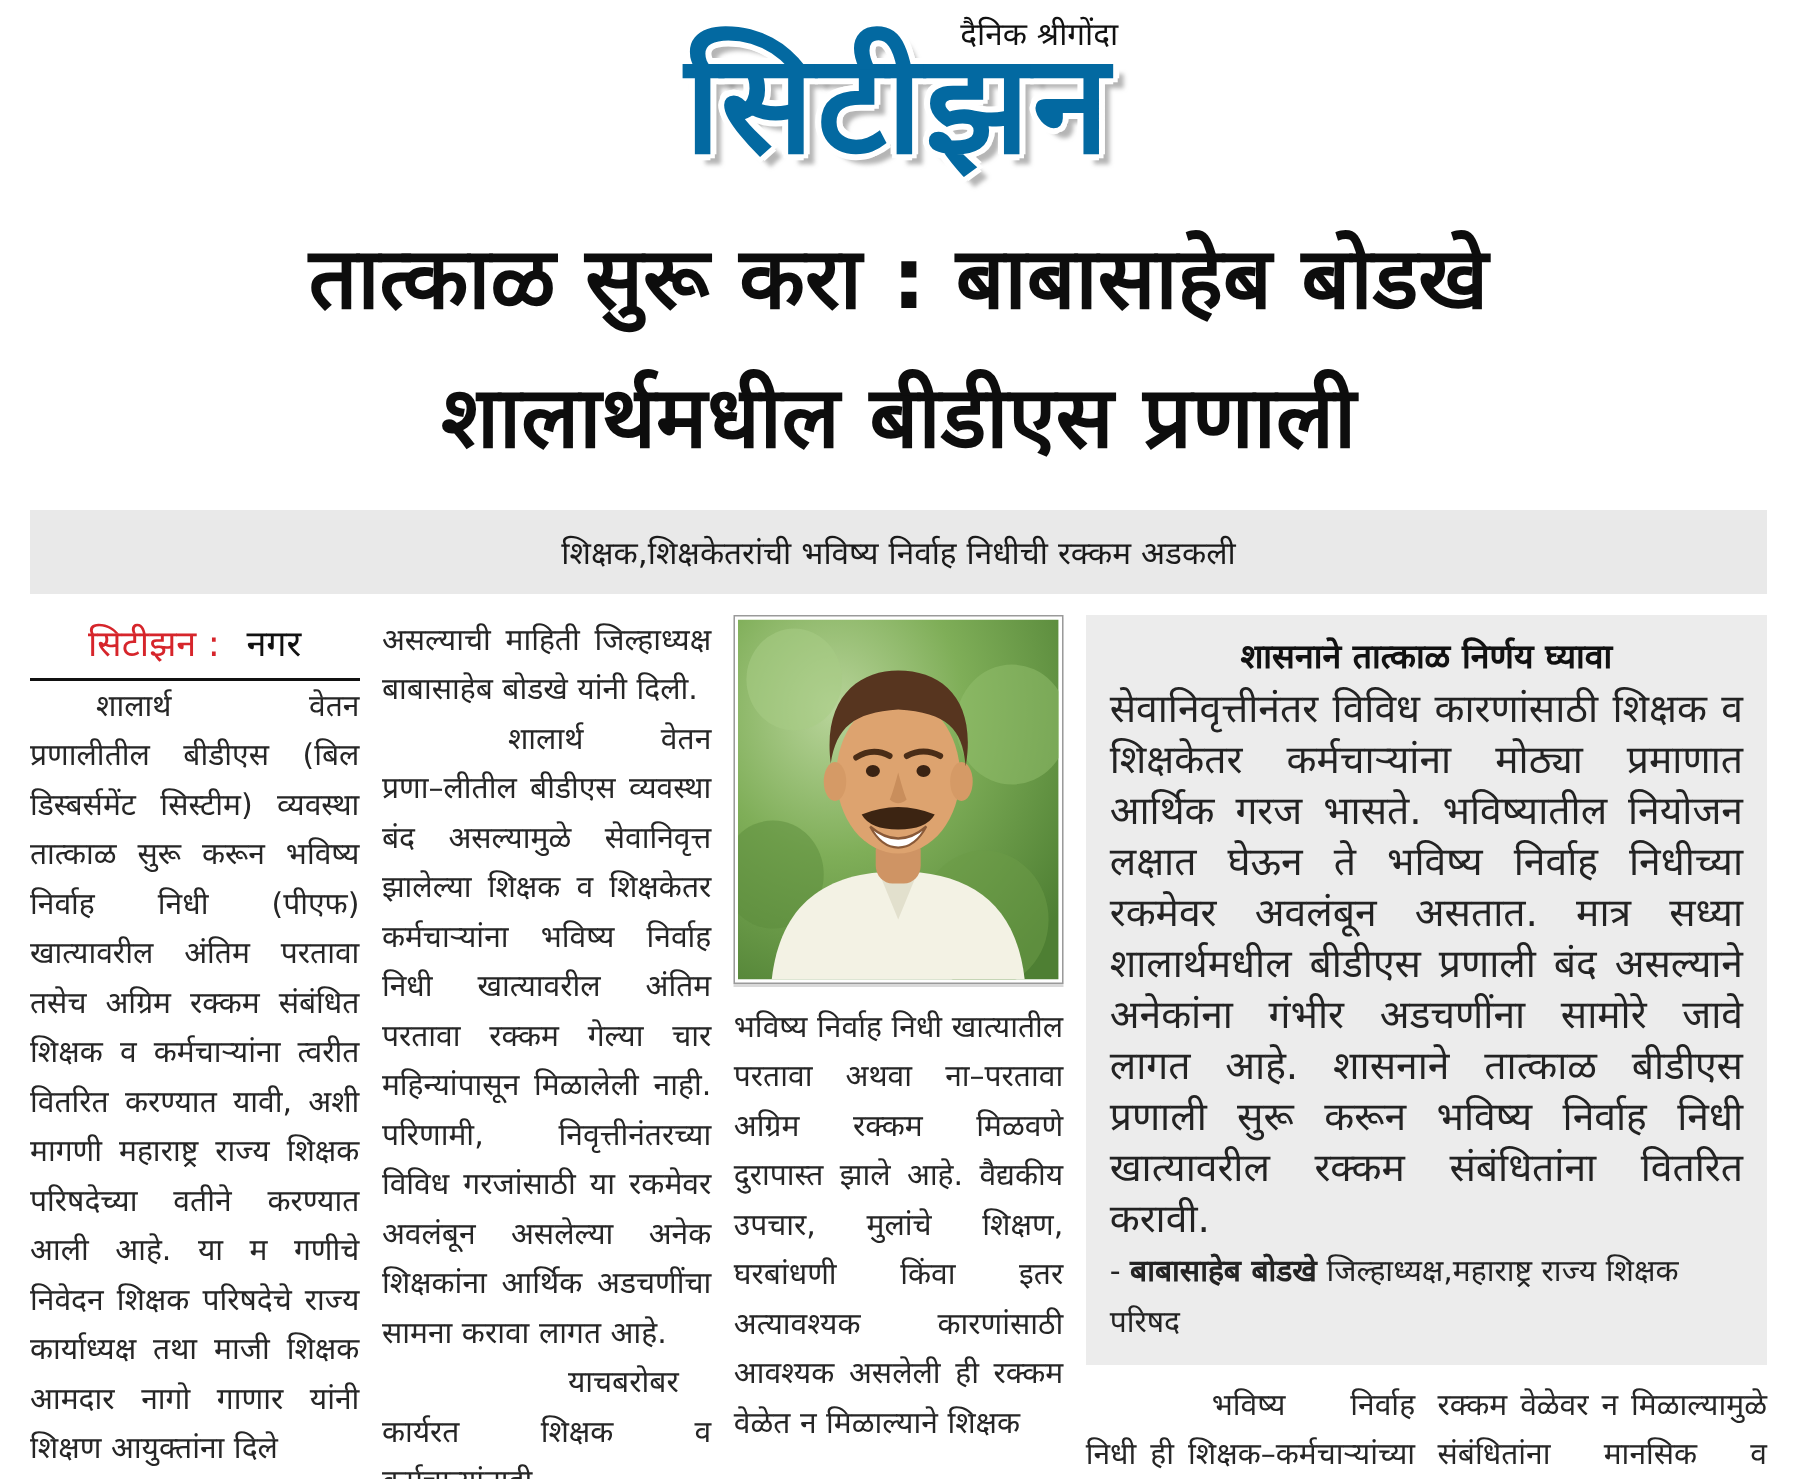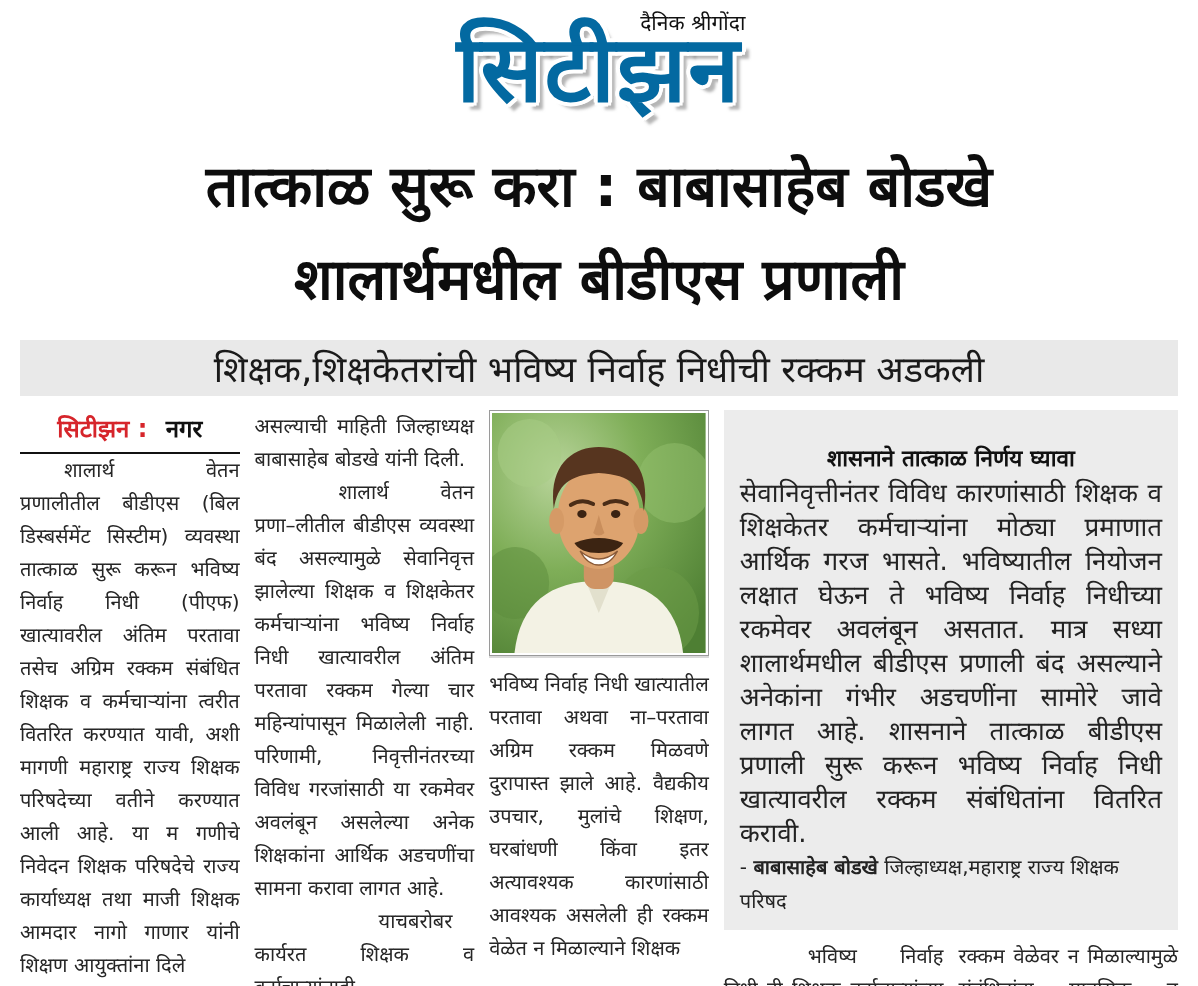--- a/index.html
+++ b/index.html
@@ -29,55 +29,55 @@
   .headline {
     text-align:center; font-weight:bold; color:#0d0d0d;
     font-size:57px; line-height:93px; margin-top:6px;
   }
 
   
   .subbar {
     margin:14px 20px 0; background:#e9e9e9; height:56px;
     display:flex; align-items:center; justify-content:center;
   }
-  .subbar span { font-size:36px; color:#1a1a1a; }
+  .subbar span { font-size:21px; color:#1a1a1a; }
 
   
   .content {
     margin:14px 20px 0;
     display:grid; grid-template-columns:repeat(5,1fr); gap:15px;
   }
   .col { font-size:20px; line-height:33px; text-align:justify; color:#262626; }
   .col p { margin:0; }
   .indent1 { text-indent:2.2em; }
   .indent2 { text-indent:4.2em; }
   .indent3 { text-indent:6.2em; }
   .dateline {
-    text-align:center; font-weight:bold; font-size:24px;
+    text-align:center; font-weight:normal; font-size:24px;
     padding:4px 0 8px; border-bottom:2px solid #111; margin:0 4px 10px;
     text-indent:0; line-height:30px;
   }
   .dateline .brand { color:#d6252b; }
   .dateline .loc { color:#111; margin-left:10px; }
 
   
   .photo-frame {
     border:1px solid #9a9a9a; background:#fff; padding:2px;
     margin-bottom:12px; box-shadow:0 2px 0 rgba(0,0,0,.15);
   }
   .photo-frame svg { display:block; width:100%; height:240px; }
 
   
   .right-zone { grid-column:4 / 6; display:flex; flex-direction:column; }
   .gray-box {
     background:#ececec; padding:10px 16px 12px; margin-bottom:10px;
   }
   .gray-box .box-title {
     text-align:center; font-weight:bold; font-size:22.5px;
-    color:#111; line-height:36px;margin-top:20px;
+    color:#111; line-height:36px;
   }
   .gray-box .box-body {
     font-size:26px; line-height:34px; text-align:justify; color:#232323;
   }
   .gray-box .box-byline { font-size:20px; line-height:34px; color:#232323; }
   .gray-box .box-byline .name { font-weight:bold; }
   .right-cols { display:grid; grid-template-columns:1fr 1fr; gap:15px; }
 </style>
 </head>
 <body>

